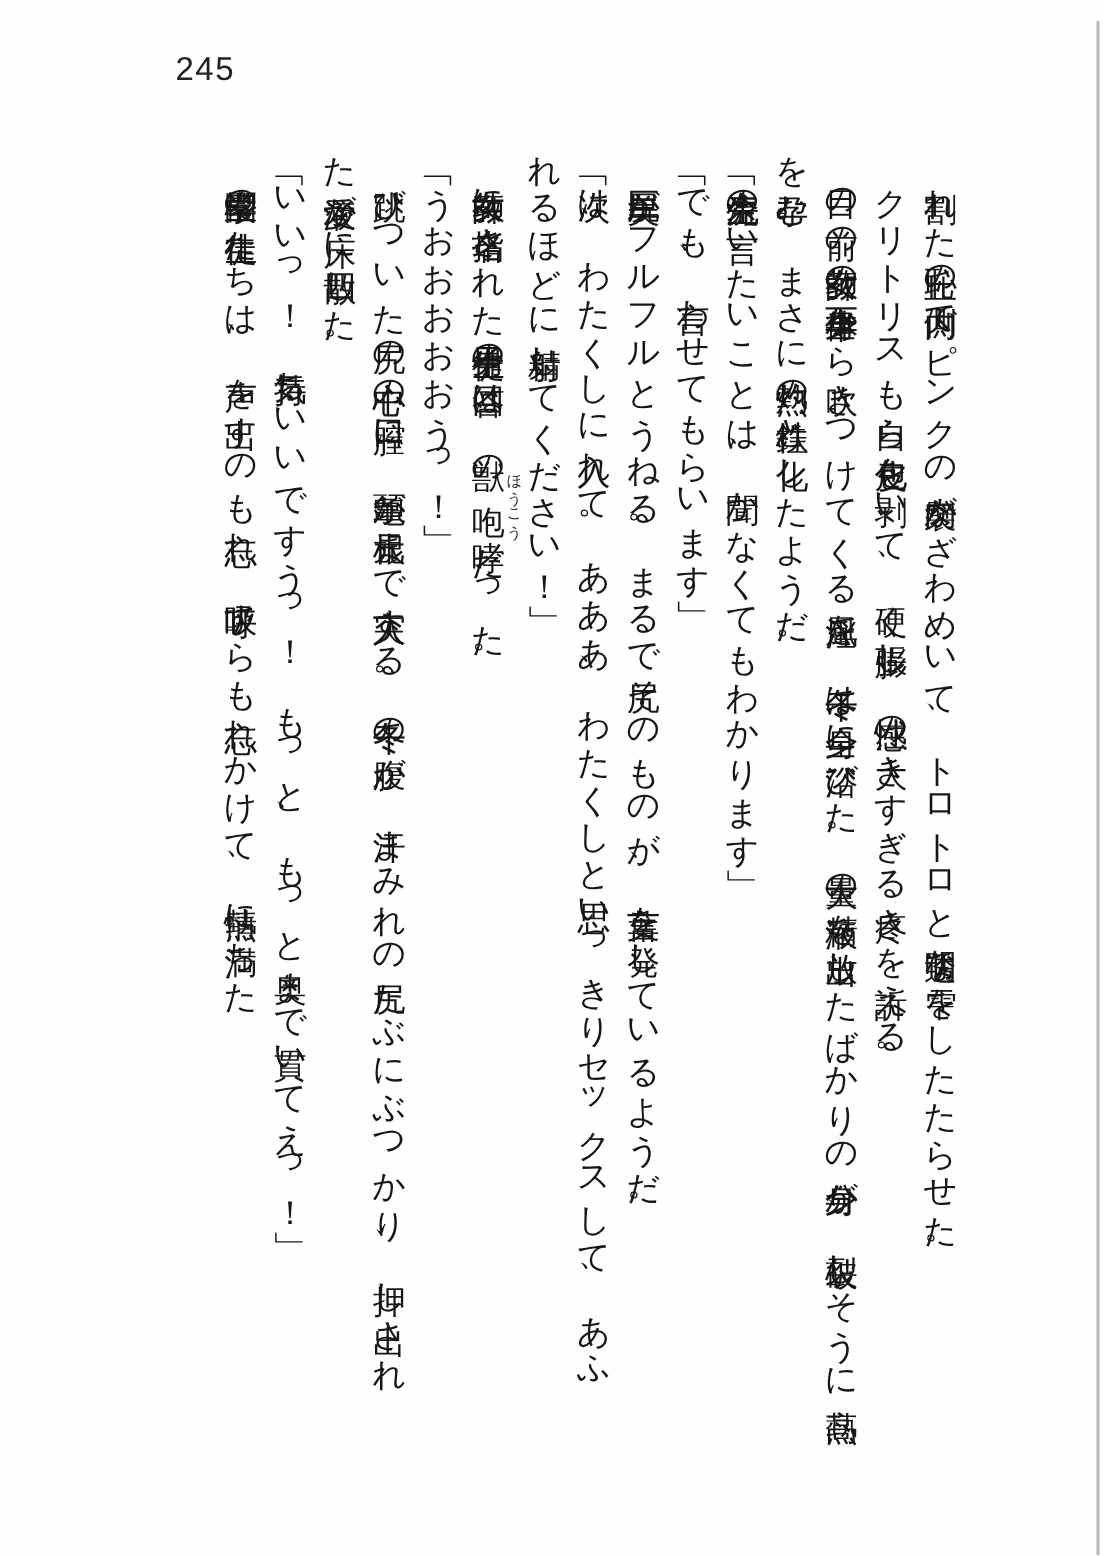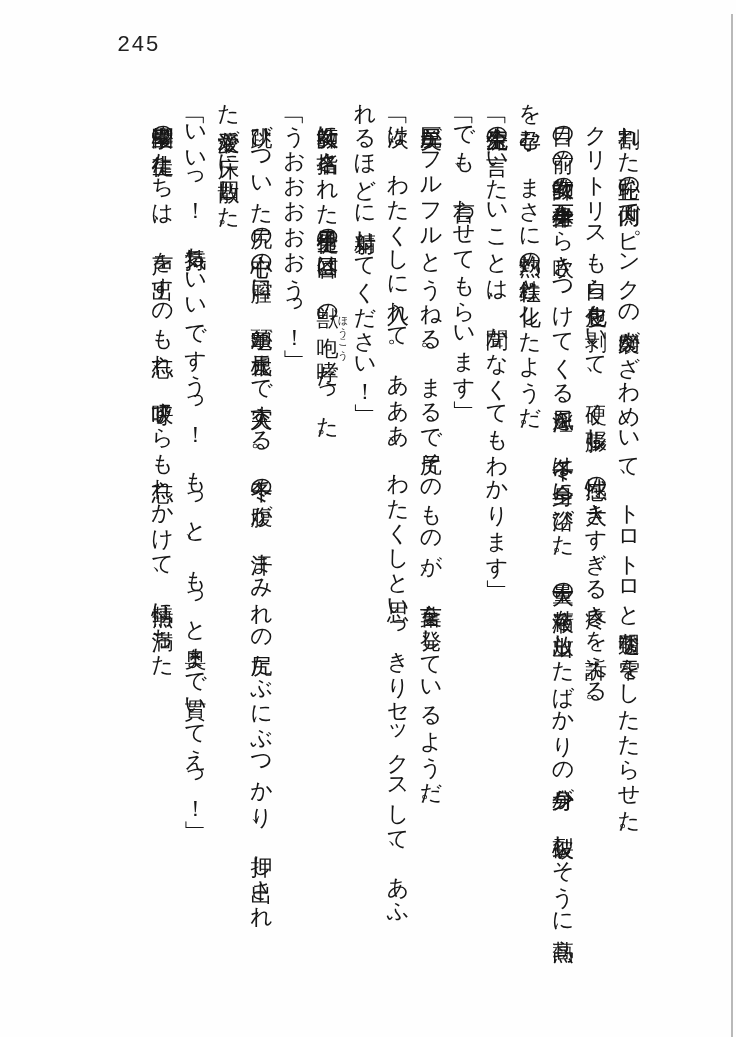--- a/index.html
+++ b/index.html
@@ -6,21 +6,21 @@
     margin: 0;
     padding: 0;
     background: #ffffff;
   }
   .page {
     position: relative;
     width: 736px;
     height: 1037px;
     background: #fefefe;
     overflow: hidden;
-    font-family: Liberation Mono, monospace;
+    font-family: Liberation Sans, sans-serif;
     color: #1a1a1a;
   }
   
   .edge-line {
     position: absolute;
     top: 14px;
     bottom: 0;
     right: 3px;
     width: 2px;
     background: #b9b9b9;

